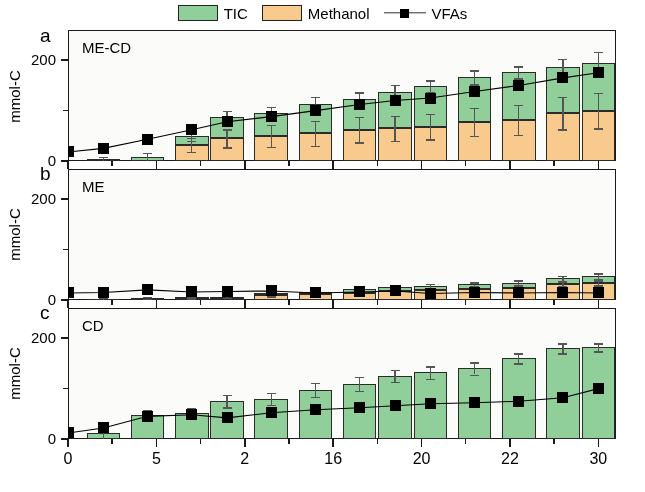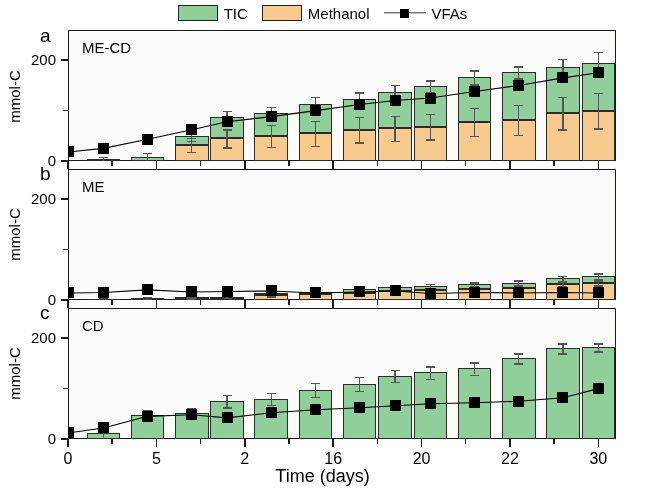--- a/index.html
+++ b/index.html
@@ -186,21 +186,20 @@
   </div>
 
   <div class="panel-letter" style="left:40px; top:26px;">a</div>
   <div class="panel-letter" style="left:40px; top:164px;">b</div>
   <div class="panel-letter" style="left:40px; top:303px;">c</div>
 
   <div class="ylabel" style="left:-24px; top:88px; width:76px;">mmol-C</div>
   <div class="ylabel" style="left:-24px; top:226px; width:76px;">mmol-C</div>
   <div class="ylabel" style="left:-24px; top:365px; width:76px;">mmol-C</div>
 
-  <div class="xaxis-title" style="top:466px;">Time (days)</div>
 
   <div id="plot-layer"></div>
 <div class="panel" style="top: 30px; height: 131px;">
       <div class="plot-frame"></div>
       <div class="plot-inner">
         <div class="bar bar-tic" style="left: 18.5613px; width: 33.5871px; height: 1.51154px; top: 129.488px; background: rgb(144, 206, 154);"></div>
         <div class="err" style="left: 34.7048px; top: 126.969px; height: 5.03846px;"></div>
         <div class="err-cap" style="left: 30.8548px; top: 126.969px; width: 9px;"></div>
         <div class="bar bar-tic" style="left: 62.7548px; width: 33.5871px; height: 4.03077px; top: 126.969px; background: rgb(144, 206, 154);"></div>
         <div class="err" style="left: 78.8984px; top: 122.938px; height: 8.06154px;"></div>

